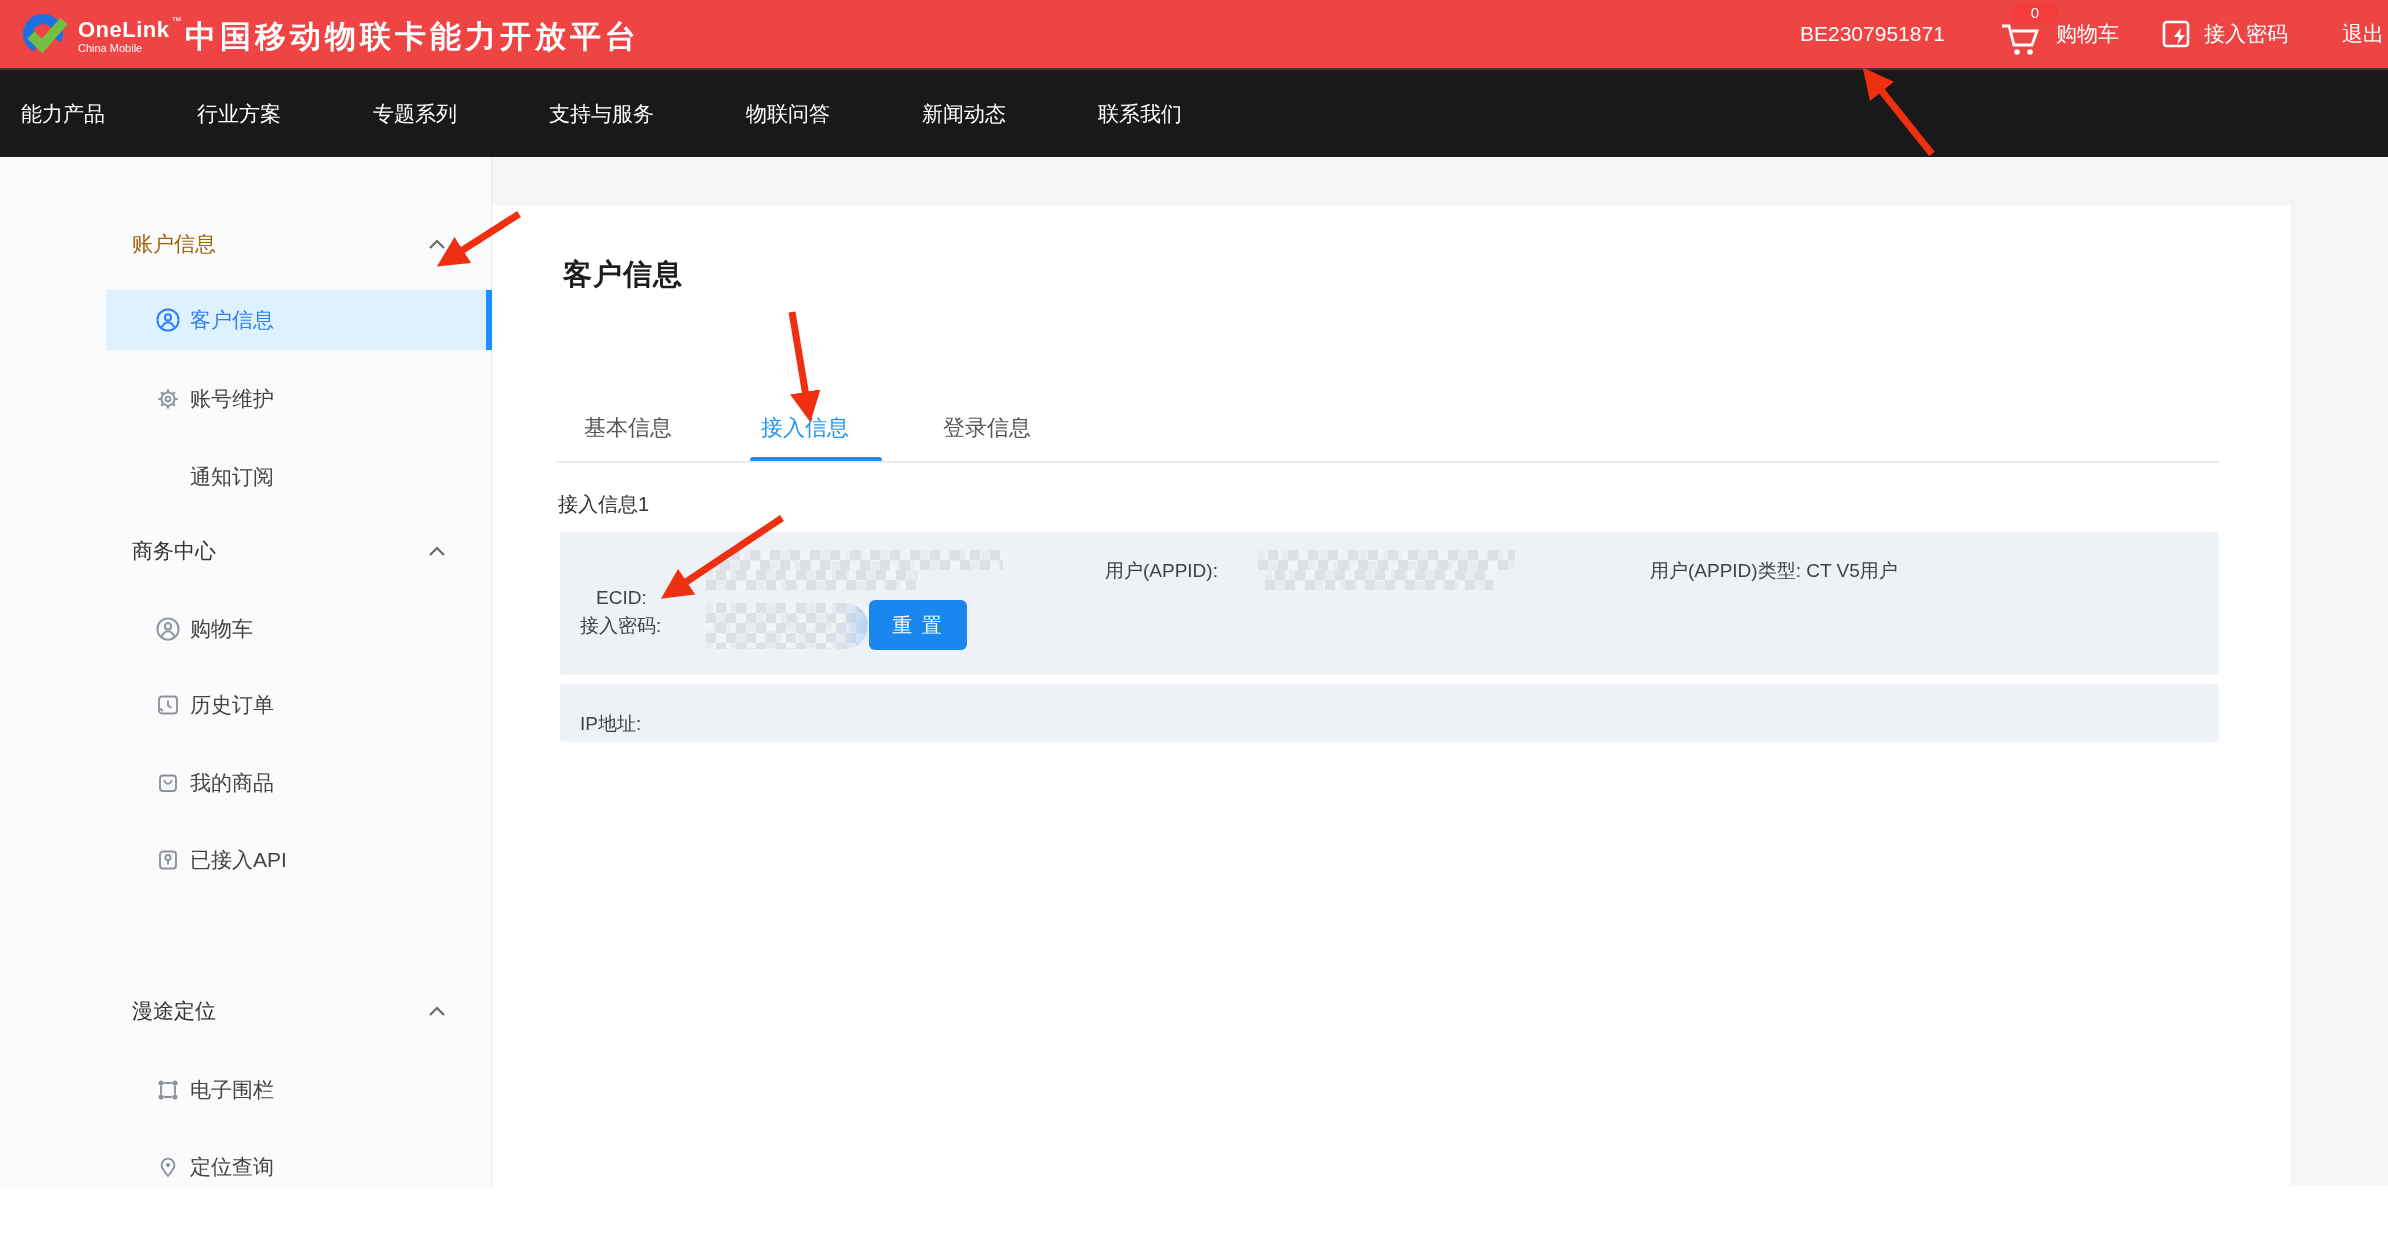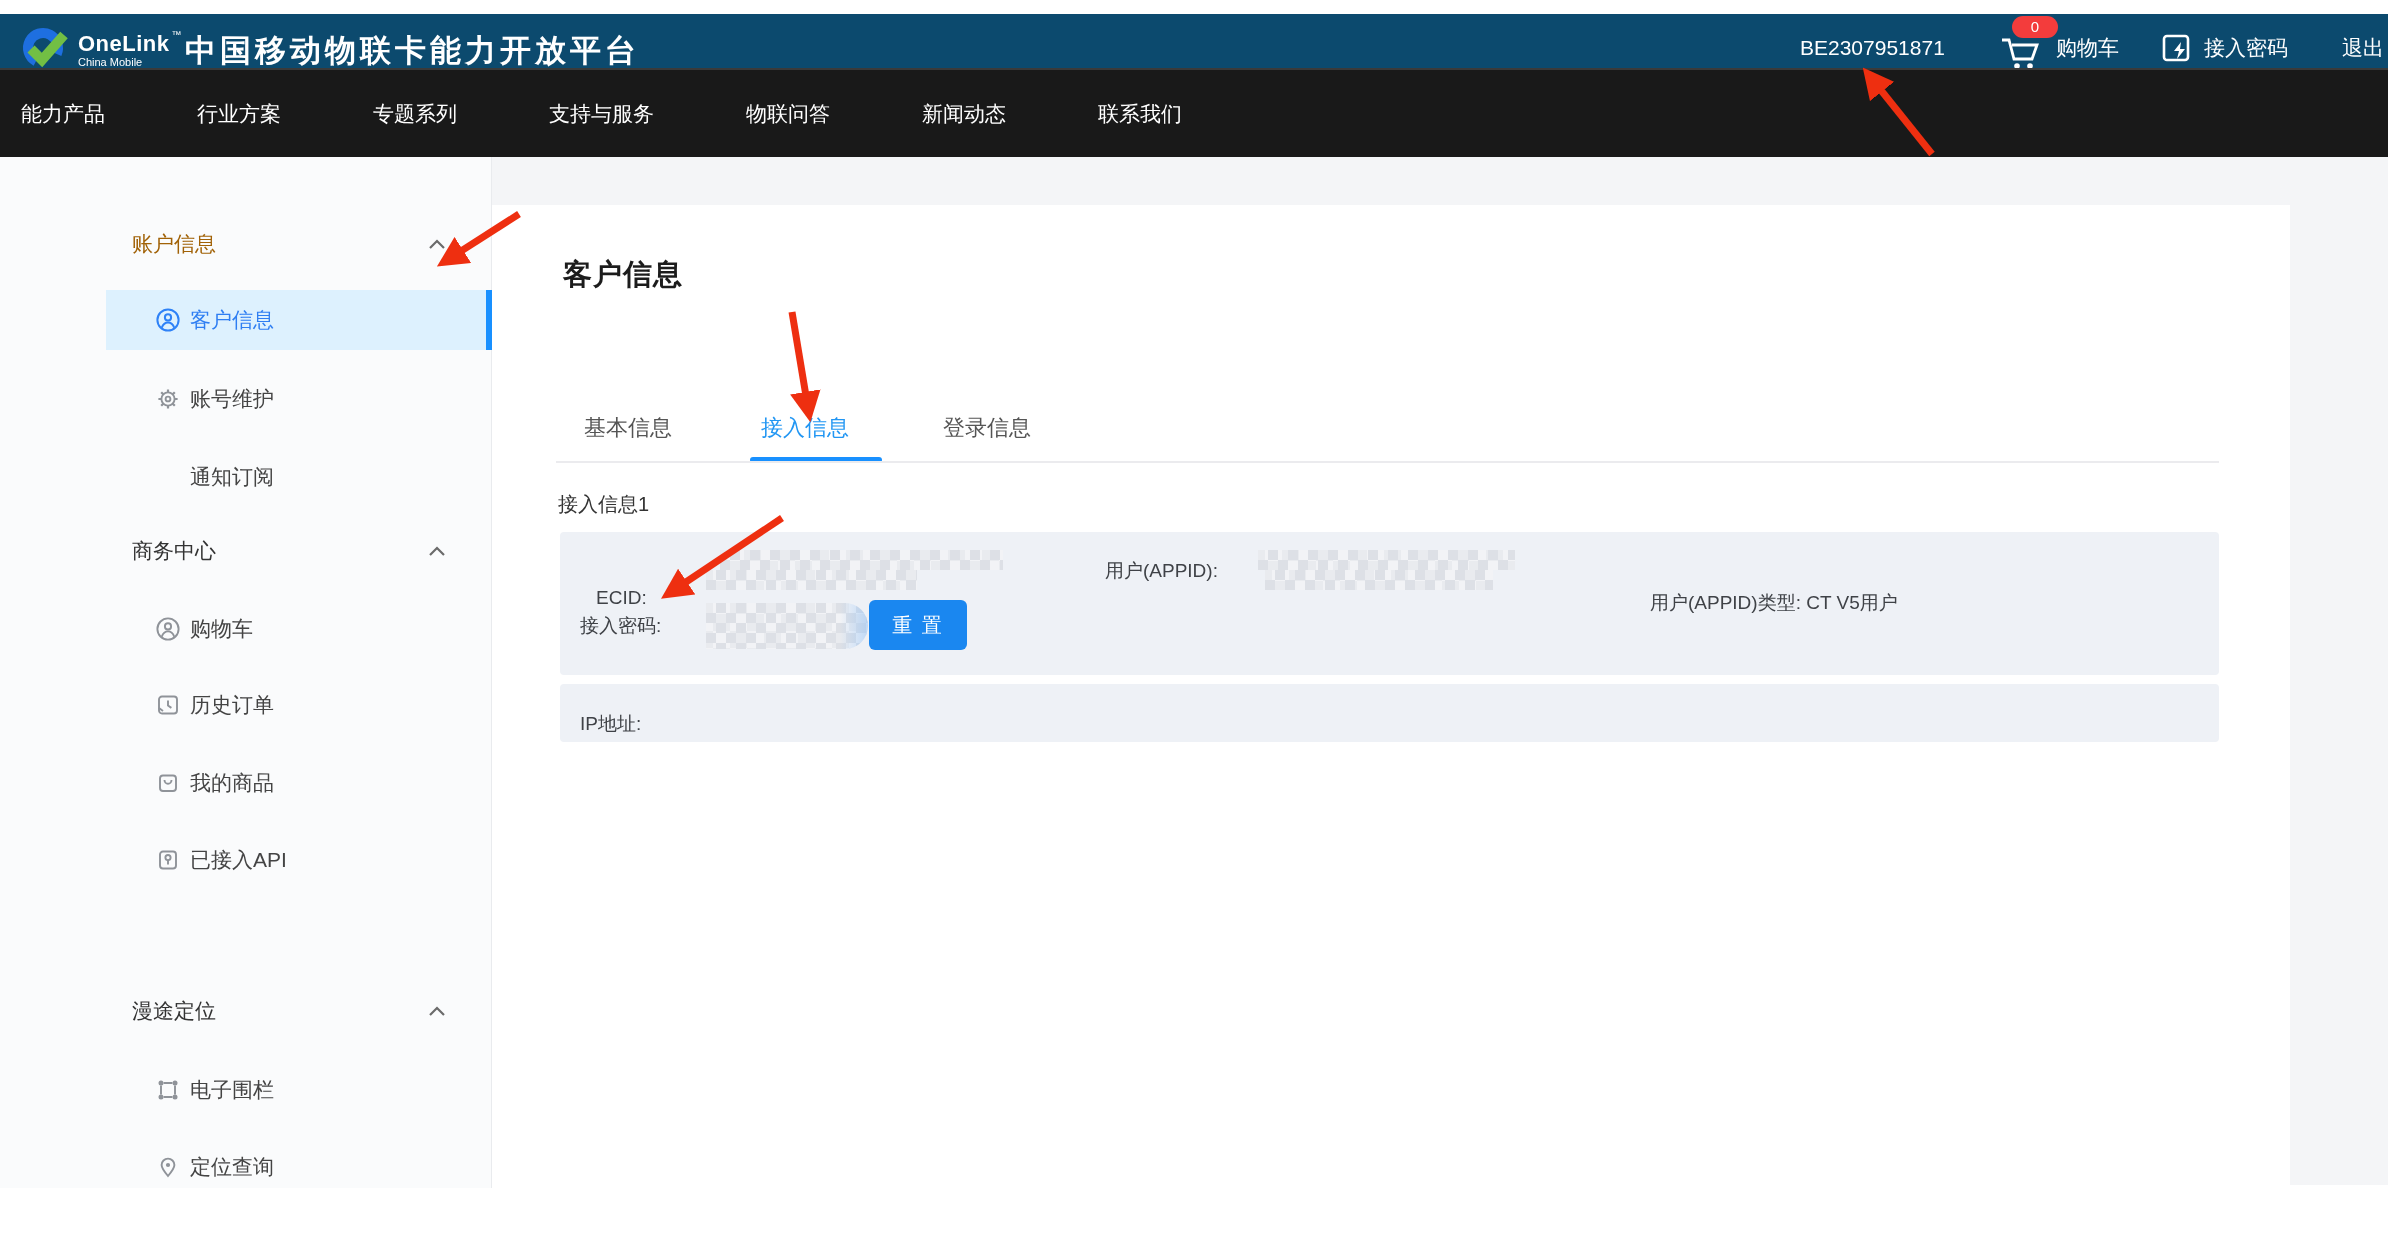--- a/index.html
+++ b/index.html
@@ -1,21 +1,21 @@
 <!DOCTYPE html>
 <html><head>
 <meta charset="utf-8">
 <style>
   * { margin:0; padding:0; box-sizing:border-box; }
   html,body { width:2388px; height:1236px; background:#ffffff; }
   body { font-family:"Liberation Sans","DejaVu Sans",sans-serif; color:#333; }
   #stage { position:relative; width:2388px; height:1236px; overflow:hidden; background:#fff; }
 
   
-  .topbar { position:absolute; left:0; top:14px; width:2388px; height:68px; background:#0c4a6e; }
+  .topbar { position:absolute; left:0; top:0; width:2388px; height:68px; background:#ef4444; }
   .navbar { position:absolute; left:0; top:68px; width:2388px; height:89px; background:#191919; border-top:2px solid #3a3a3a; }
   .logo-wrap { position:absolute; left:18px; top:7px; display:flex; align-items:center; }
   .brand-block { margin-left:6px; color:#fff; line-height:1.05; }
   .brand-row { display:flex; align-items:flex-start; }
   .brand-name { font-size:22px; font-weight:bold; letter-spacing:0.5px; }
   .brand-tm { font-size:10px; margin-left:2px; margin-top:-2px; }
   .brand-sub { font-size:11px; margin-top:2px; }
   .site-title { position:absolute; left:185px; top:16px; color:#fff; font-size:31px; font-weight:bold; letter-spacing:4px; white-space:nowrap; }
 
   .tb-right { position:absolute; top:0; height:68px; color:#fff; font-size:21px; }
@@ -292,21 +292,21 @@
 
     <div class="panel panel-1">
       <span class="f-label" style="left:36px; top:26px;margin-top:29px;">ECID:</span>
       <span class="mosaic m-ecid-1"></span>
       <span class="mosaic m-ecid-2"></span>
 
       <span class="f-label" style="left:545px; top:26px;">用户(APPID):</span>
       <span class="mosaic m-appid-1"></span>
       <span class="mosaic m-appid-2"></span>
 
-      <span class="f-label" style="left:1090px; top:26px;margin-top:32px;">
+      <span class="f-label" style="left:1090px; top:26px;">
         <span>用户(APPID)类型:</span>
         <span>CT V5用户</span>
       </span>
 
       <span class="f-label" style="left:20px; top:81px;">接入密码:</span>
       <span class="mosaic m-pwd"></span>
       <button class="reset-btn">重 置</button>
     </div>
 
     <div class="panel panel-2">

